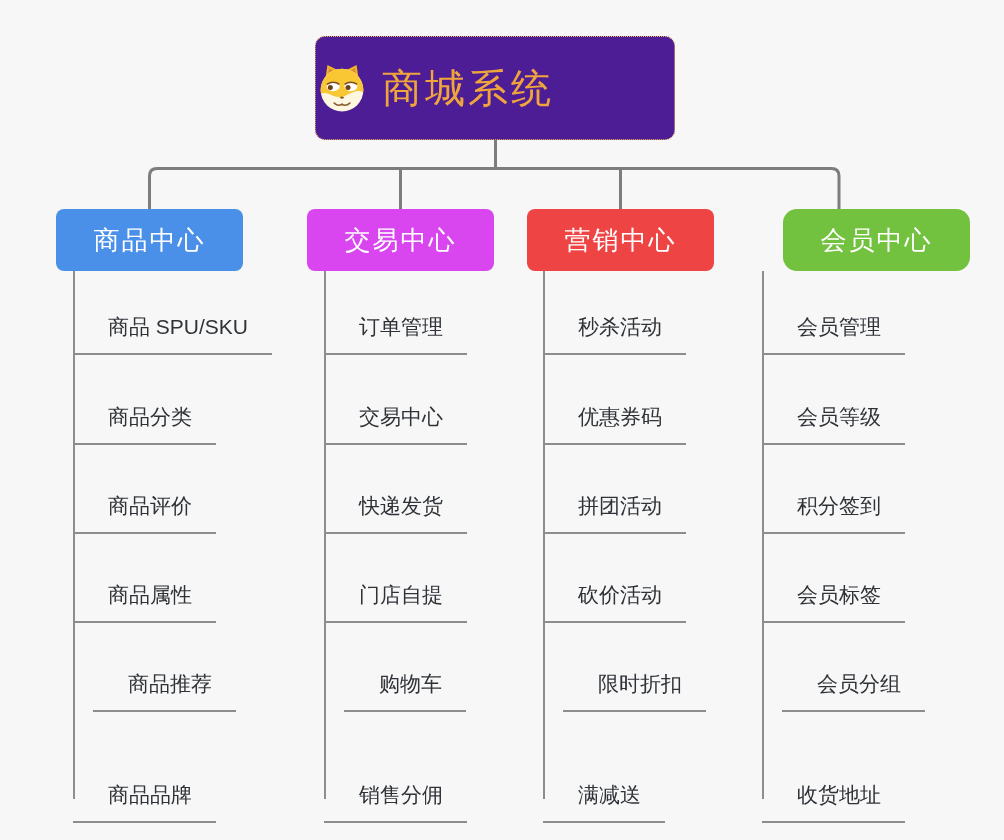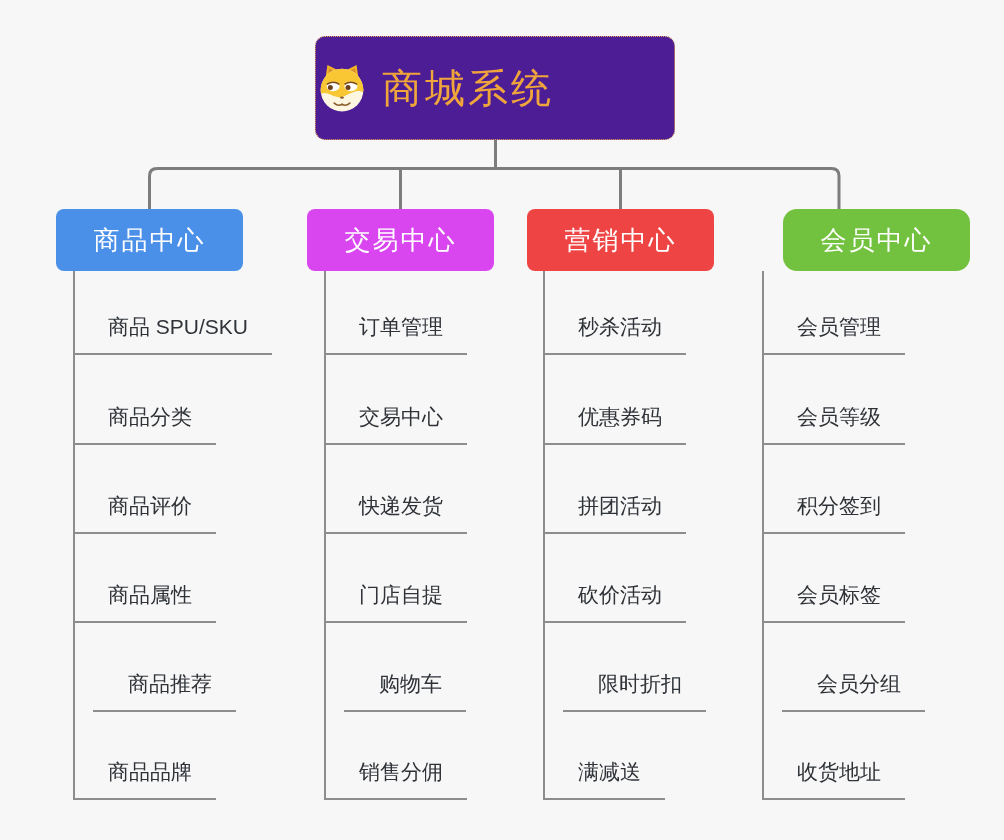--- a/index.html
+++ b/index.html
@@ -63,21 +63,21 @@
     font-size:21px;
     color:#2f3338;
     line-height:1;
   }
   .leaf span{padding-bottom:8px;}
   .leaf:nth-child(1){top:36px;}
   .leaf:nth-child(2){top:126px;}
   .leaf:nth-child(3){top:215px;}
   .leaf:nth-child(4){top:304px;}
   .leaf:nth-child(5){top:393px;margin-left:20px;}
-  .leaf:nth-child(6){top:481px;}
+  .leaf:nth-child(6){top:504px;}
 </style>
 </head>
 <body>
 
 <div class="stage">
 
   <svg class="connectors" width="1004" height="840" viewBox="0 0 1004 840">
 
     <path d="M495.5 139 V167" stroke="#7d7d7d" stroke-width="3" fill="none"></path>
 

